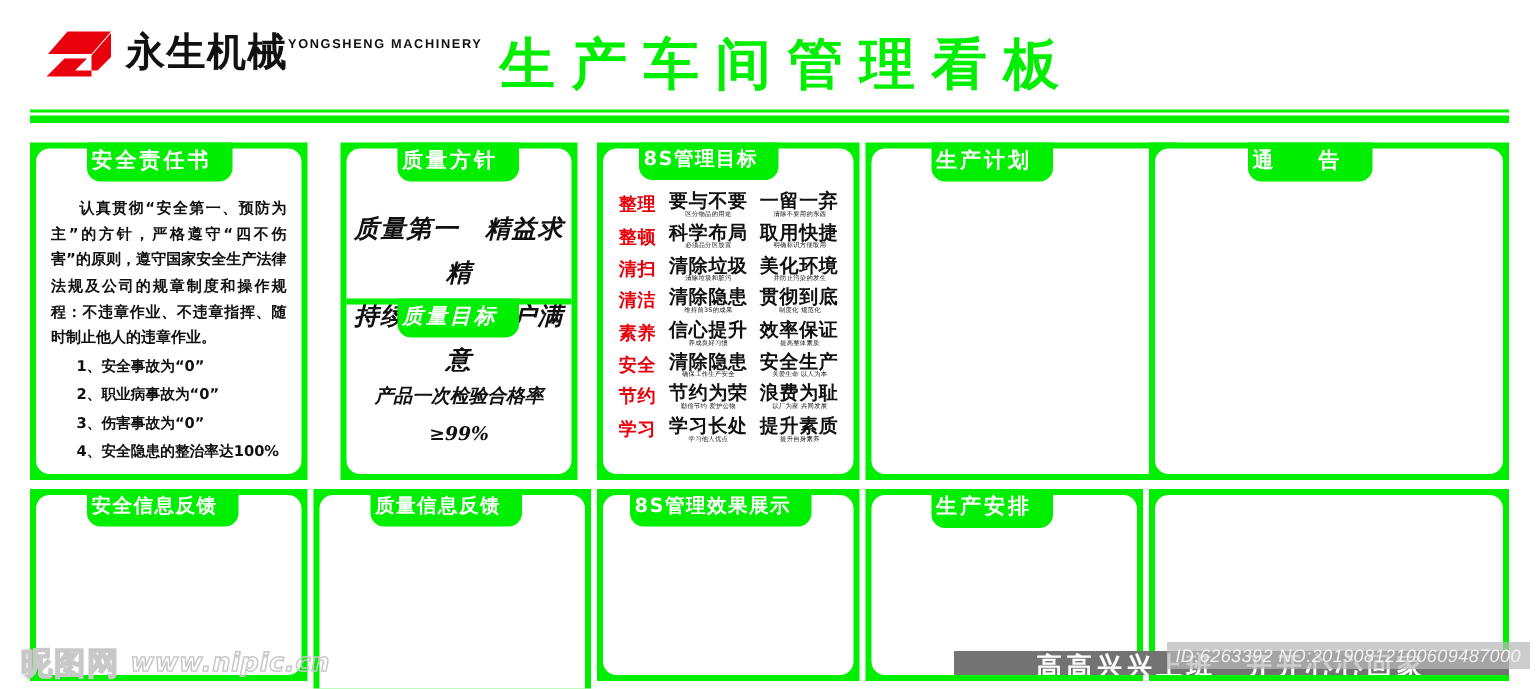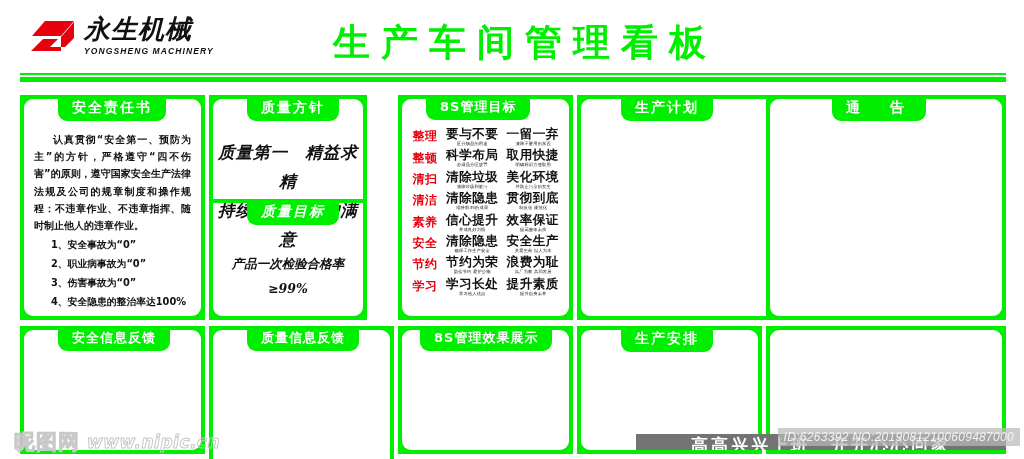--- a/index.html
+++ b/index.html
@@ -6,21 +6,21 @@
   html,body{ background:#ffffff; }
   body{
     width:1024px; height:459px; position:relative; overflow:hidden;
     font-family:"Liberation Sans","DejaVu Sans",sans-serif;
   }
 
   
   #header{ position:absolute; left:0; top:0; width:1024px; height:70px; }
   #logo-block{ position:absolute; left:30px; top:16px; display:flex; align-items:center; gap:8px; }
   #logo-mark{ width:46px; height:40px; }
-  #logo-text{ display:flex; flex-direction:column;font-style:italic; }
+  #logo-text{ display:flex; flex-direction:row; }
   #logo-cn{ font-family:"DejaVu Sans",sans-serif; font-weight:bold; font-size:26px; letter-spacing:1px; color:#111; line-height:1.05; }
   #logo-en{ font-family:"Liberation Sans",sans-serif; font-weight:bold; font-size:8.5px; letter-spacing:1.1px; color:#111; margin-top:2px; }
 
   #main-title{
     position:absolute; left:275px; top:18px; width:500px; text-align:center;
     font-family:"DejaVu Sans",sans-serif; font-weight:bold; font-size:37px;
     letter-spacing:11px; color:#00ee00; white-space:nowrap;
   }
   #rule-thin{ position:absolute; left:20px; top:73px; width:986px; height:2px; background:#00ee00; }
   #rule-thick{ position:absolute; left:20px; top:77px; width:986px; height:5px; background:#00ee00; }
@@ -31,21 +31,21 @@
     padding:4px;
   }
   .panel-inner{
     width:100%; height:100%; background:#ffffff; position:relative;
     border-radius:9px;
   }
   .tab{
     position:absolute; top:-4px; background:#00ee00; color:#ffffff;
     font-family:"DejaVu Sans",sans-serif; font-weight:bold;
     border-bottom-left-radius:9px; border-bottom-right-radius:9px;
-    text-align:left; line-height:1; padding:5px 14px 7px 14px;
+    text-align:left; line-height:1; padding:5px 14px 7px 3px;
     white-space:nowrap;
   }
   .tab.sz1{ font-size:14px; letter-spacing:2px; }
   .tab.sz2{ font-size:13px; letter-spacing:1px; }
   .tab.wide{ letter-spacing:8px; }
 
   .body-txt{
     position:absolute; color:#111; font-family:"DejaVu Sans",sans-serif;
     font-weight:bold;
   }
@@ -129,21 +129,21 @@
 
     <div class="body-txt" style="left:10px; right:10px; top:136px;">
       <div class="p1-item">1、安全事故为“0”</div>
       <div class="p1-item">2、职业病事故为“0”</div>
       <div class="p1-item">3、伤害事故为“0”</div>
       <div class="p1-item">4、安全隐患的整治率达100%</div>
     </div>
   </div>
 </div>
 
-<div class="panel" style="left:209px; top:95px; width:158px; height:225px;">
+<div class="panel" style="left:227px; top:95px; width:158px; height:225px;">
   <div class="panel-inner">
     <div class="tab sz1" style="left:34px;">质量方针</div>
 
     <div class="body-txt" id="p2-policy">
       <div>质量第一　精益求精</div>
       <div>持续改进　客户满意</div>
     </div>
 
     <div id="p2-div"></div>
     <div class="tab sz1" style="left:34px; top:100px;font-style:italic;">质量目标</div>

